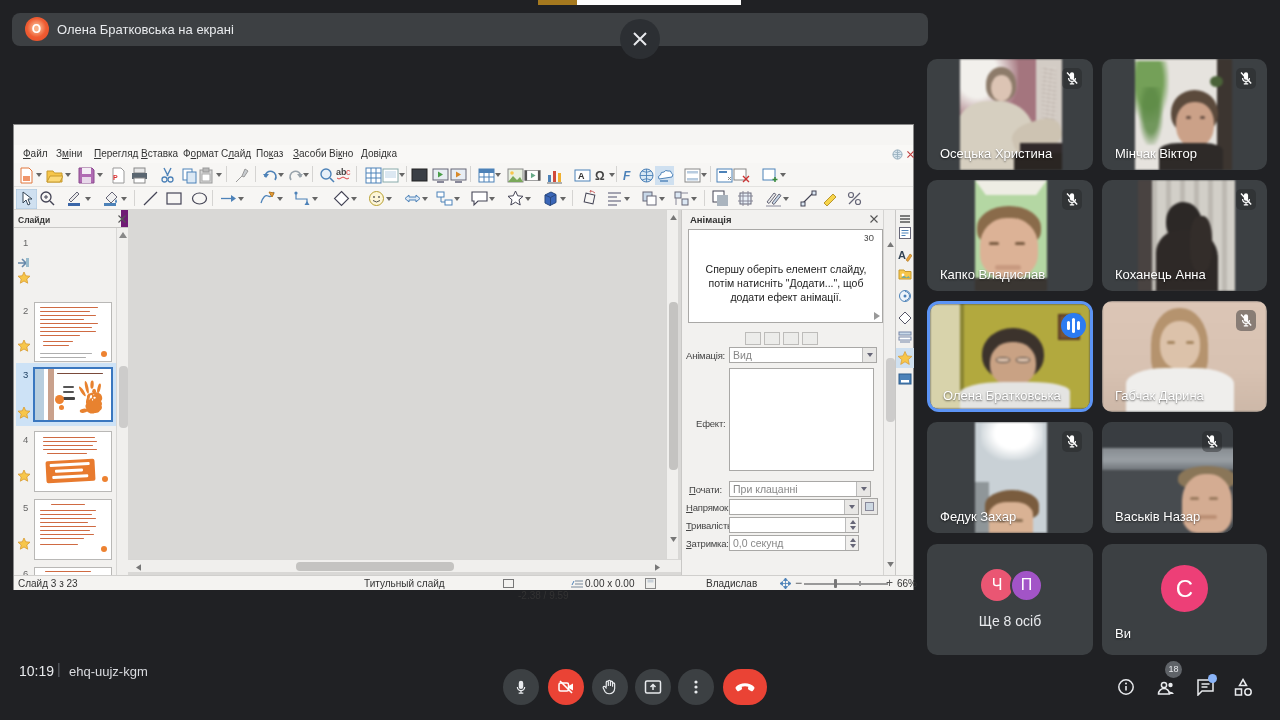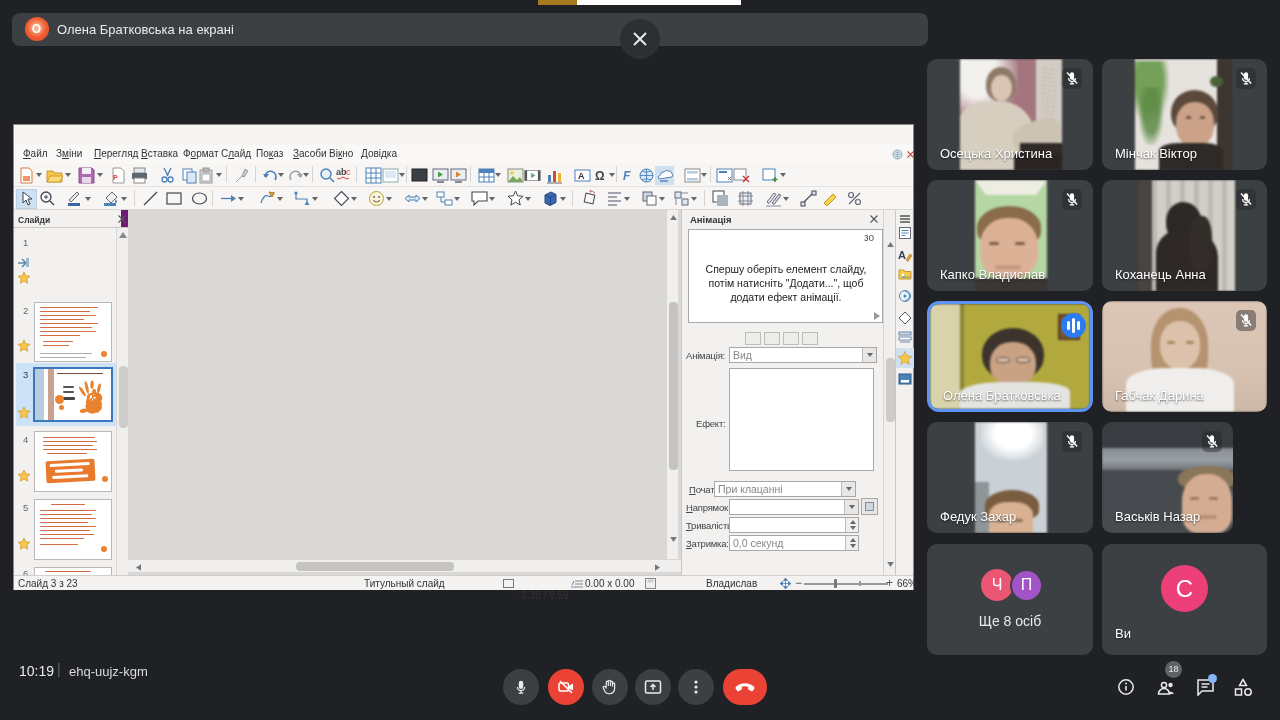--- a/index.html
+++ b/index.html
@@ -586,21 +586,21 @@
         </div>
         <div class="abtn" style="left:63px"></div>
         <div class="abtn" style="left:82px"></div>
         <div class="abtn" style="left:101px"></div>
         <div class="abtn" style="left:120px"></div>
         <div class="albl" style="left:4px;top:140px">Анімація:</div>
         <div class="combo" style="left:47px;top:137px;width:148px"><span style="color:#888">Вид</span><i class="cbtn2"></i></div>
         <div class="albl" style="left:14px;top:208px">Ефект:</div>
         <div class="wbox" style="left:47px;top:158px;width:145px;height:103px"></div>
         <div class="albl" style="left:7px;top:274px"><u>П</u>очати:</div>
-        <div class="combo" style="left:32px;top:271px;width:142px"><span style="color:#888">При клацанні</span><i class="cbtn2"></i></div>
+        <div class="combo" style="left:47px;top:271px;width:142px"><span style="color:#888">При клацанні</span><i class="cbtn2"></i></div>
         <div class="albl" style="left:4px;top:292px"><u>Н</u>апрямок:</div>
         <div class="combo" style="left:47px;top:289px;width:130px">
             <i class="cbtn2"></i>
           </div>
         <div style="position:absolute;left:179px;top:288px;width:17px;height:17px;background:#e8e7e5;border:1px solid #a8a7a5">
             <div style="position:absolute;left:3px;top:3px;width:9px;height:9px;background:#cdd8e2;border:1px solid #889"></div>
           </div>
         <div class="albl" style="left:4px;top:310px"><u>Т</u>ривалість:</div>
         <div class="combo" style="left:47px;top:307px;width:130px">
             <i class="spin"></i>

